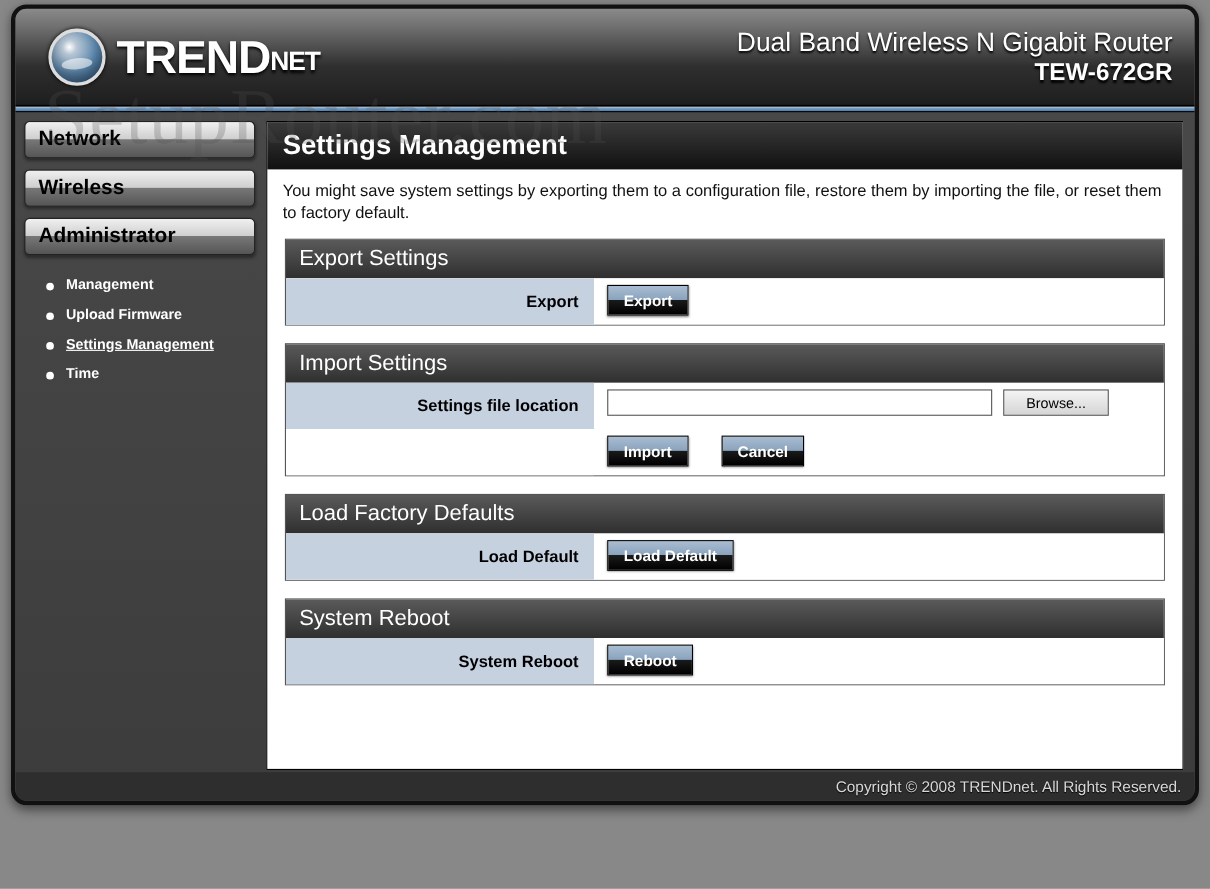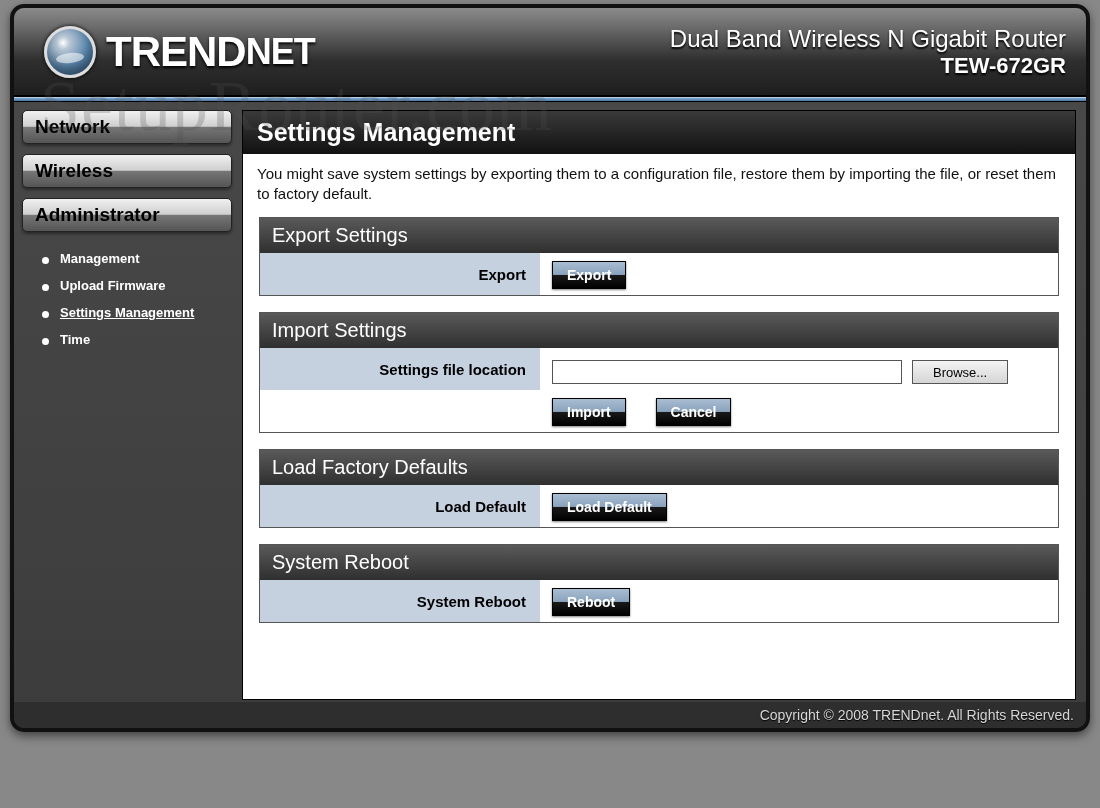--- a/index.html
+++ b/index.html
@@ -49,21 +49,21 @@
     transform: rotate(-6deg);
   }
   .brand {
     font-size: 42px;
     font-weight: bold;
     letter-spacing: -1px;
     color: #fff;
     text-shadow: 0 2px 3px #000;
     white-space: nowrap;
   }
-  .brand-sub { font-size: 36px; vertical-align: 2px; }
+  .brand-sub { font-size: 24px; vertical-align: 2px; }
   .product-info { margin-left: auto; text-align: right; color:#fff; text-shadow:0 2px 2px #000; }
   .product-info .line1 { font-size: 24px; font-weight: normal; }
   .product-info .line2 { font-size: 22px; font-weight: bold; }
   .blue-strip { height: 5px; background: linear-gradient(#7ea8d0, #4e7aa7); border-top:1px solid #b6cee4; border-bottom:1px solid #000; }
 
   .body-area { display:flex; min-height: 600px; padding: 8px 10px 2px 8px; gap:10px; }
   .sidebar { width: 210px; flex-shrink:0; }
   .nav-btn {
     height: 34px;
     border-radius: 5px;
@@ -123,21 +123,21 @@
   }
   .sections { padding: 6px 16px 12px; display:flex; flex-direction:column; gap:16px; }
   .section { border:1px solid #555; }
   .section-header {
     background: linear-gradient(#5a5a5a, #2f2f2f);
     color:#fff; font-size:20px; font-weight:normal;
     padding:6px 12px;
   }
   .section-body { background:#fff; }
   .row {
-    display:flex; align-items:flex-end;
+    display:flex; align-items:flex-start;
     min-height:42px;
   }
   .row .label-cell {
     width:280px;
     background:#c6d1e0;
     text-align:right;
     padding:9px 14px;
     font-size:15px;
     font-weight:bold;
     color:#000;

